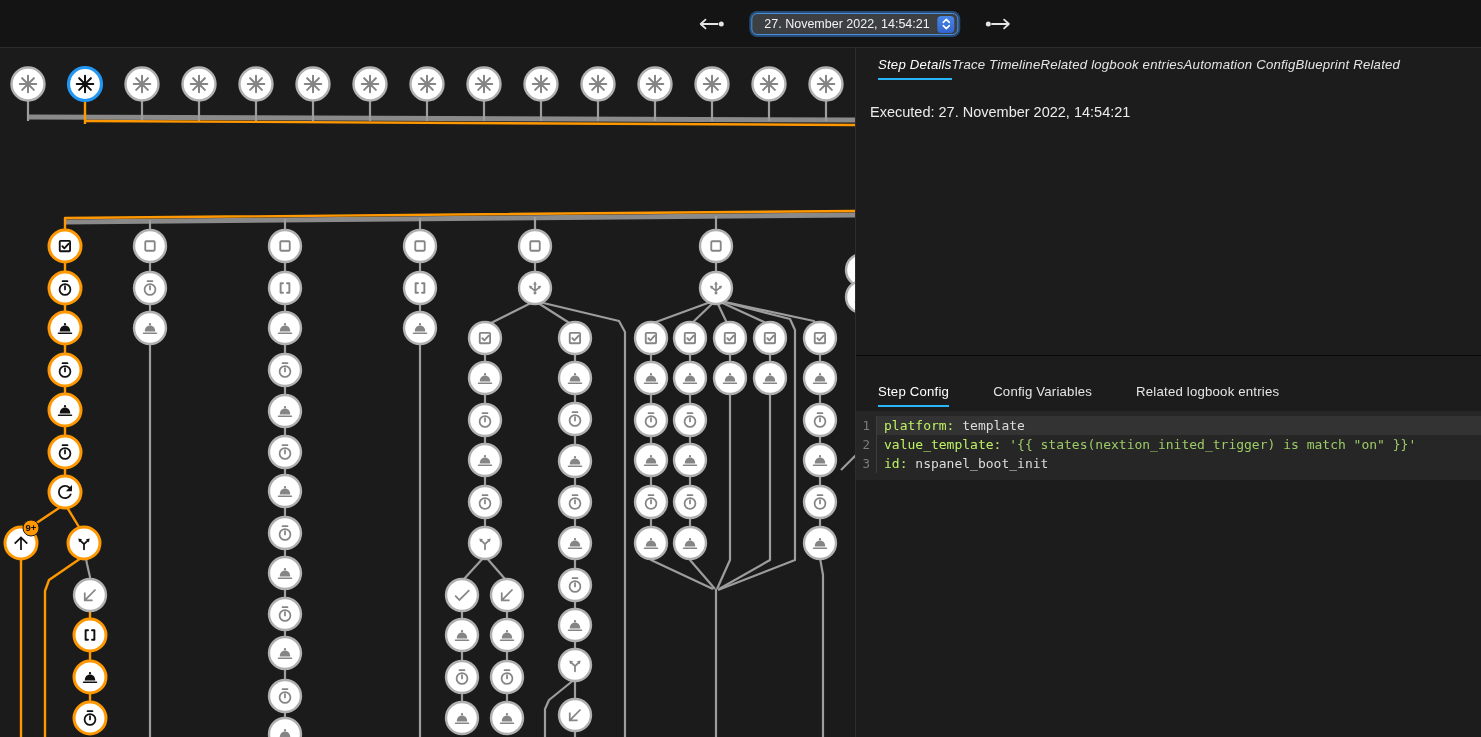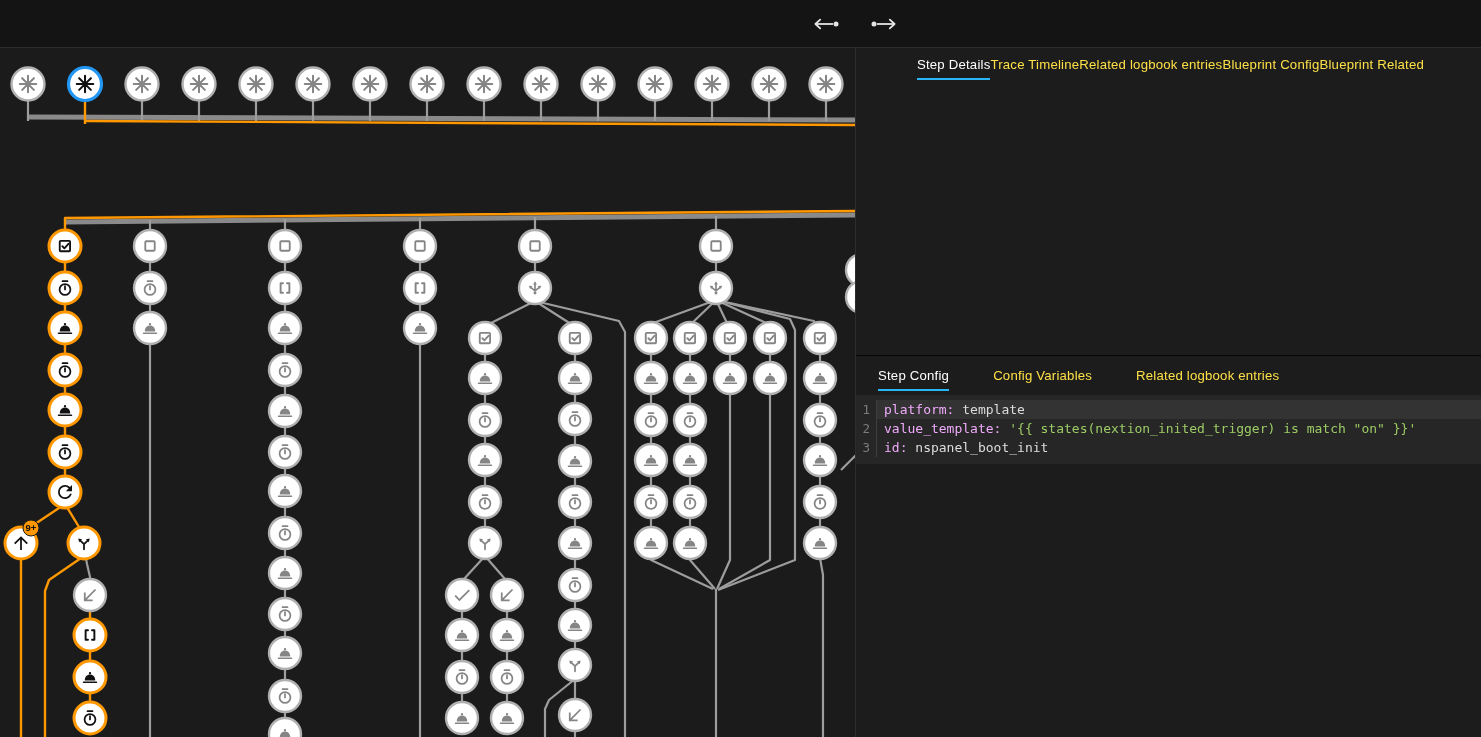--- a/index.html
+++ b/index.html
@@ -30,53 +30,62 @@
   .edge.o { stroke:#ff9800; stroke-width:2.4; }
   .nring { fill:#ffffff; }
   .nring.d { stroke:#b0b0b0; stroke-width:2.4; }
   .nring.a { stroke:#ff9800; stroke-width:3; }
   .nring.s { stroke:#2196f3; stroke-width:3.2; }
 
   
   #panel { position:absolute; left:855px; top:48px; width:626px; height:689px;
            background:#1c1c1c; border-left:1px solid #2d2d2d; }
   .tabrow { display:flex; align-items:stretch; height:32px; }
-  #top-tabs { justify-content:center; padding:0 18px 0 22px; }
+  #top-tabs { justify-content:flex-start; padding:0 18px 0 22px;font-style:italic; }
   #bottom-tabs { gap:44px; padding-left:22px; }
   .tab { position:relative; display:flex; align-items:center; font-size:13.2px;
-         color:#fde047; cursor:pointer; letter-spacing:.2px; }
+         color:#e5e5e5; cursor:pointer; letter-spacing:.2px; }
   .tab.active { color:#ffffff; }
   .tab.active::after { content:''; position:absolute; left:0; right:0; bottom:0;
                        height:2px; background:#29b6f6; }
   #executed { margin:24px 0 0 14px; font-size:14.5px; color:#ececec; }
   #bottom-pane { position:absolute; left:0; top:307px; right:0; bottom:0;
-                 border-top:1px solid #070707; background:#1c1c1c; padding-top:3px; }
+                 border-top:1px solid #070707; background:#1c1c1c; padding-top:19px; }
   #editor { margin-top:4px; background:#262626; padding:5px 0 7px;
             font-family:"DejaVu Sans Mono", monospace; font-size:13px; }
   .cmrow { display:flex; line-height:19px; }
   .gut { flex:none; width:21px; text-align:right; padding-right:6px; color:#7c7c7c;
          font-size:12.5px; border-right:1px solid #3e3e3e; }
   .codeline { flex:1; padding-left:7px; white-space:pre; color:#dcdcdc; }
   .cmrow.activeline .codeline { background:#333333; }
-  .tk-key { color:#f0abfc;margin-top:39px; }
+  .tk-key { color:#bef264;margin-top:39px; }
   .tk-str { color:#9ccc65;text-align:right; }
   .tk-pln { color:#dcdcdc;text-align:right; }
 </style>
 </head>
 <body>
 
 <div id="header">
   <div id="run-picker">
     <button class="navbtn">
       <svg width="28" height="12" viewBox="0 0 28 12">
         <path d="M3.5 6H21" stroke="#e4e4e4" stroke-width="1.8" fill="none"></path>
         <path d="M8.2 1.6 3.4 6l4.8 4.4" stroke="#e4e4e4" stroke-width="1.8" fill="none" stroke-linecap="round" stroke-linejoin="round"></path>
         <circle cx="24" cy="6" r="2.5" fill="#e4e4e4"></circle>
       </svg>
     </button>
+    <div class="dselect">
+      <span class="val">27. November 2022, 14:54:21</span>
+      <span class="stepper">
+        <svg width="10" height="12" viewBox="0 0 10 12">
+          <path d="M2 4.4 5 1.4l3 3" stroke="#fff" stroke-width="1.6" fill="none" stroke-linecap="round" stroke-linejoin="round"></path>
+          <path d="M2 7.6l3 3 3-3" stroke="#fff" stroke-width="1.6" fill="none" stroke-linecap="round" stroke-linejoin="round"></path>
+        </svg>
+      </span>
+    </div>
     <button class="navbtn">
       <svg width="28" height="12" viewBox="0 0 28 12">
         <path d="M7 6h17.5" stroke="#e4e4e4" stroke-width="1.8" fill="none"></path>
         <path d="M19.8 1.6 24.6 6l-4.8 4.4" stroke="#e4e4e4" stroke-width="1.8" fill="none" stroke-linecap="round" stroke-linejoin="round"></path>
         <circle cx="4" cy="6" r="2.5" fill="#e4e4e4"></circle>
       </svg>
     </button>
   </div>
 </div>
 
@@ -595,23 +604,24 @@
         <use href="#i-cloche" transform="translate(851.5,286.5) scale(0.875)" color="#858585"></use>
       </g>
     </g>
 </svg>
 
 <div id="panel">
   <div id="top-tabs" class="tabrow">
       <span class="tab active">Step Details</span>
       <span class="tab">Trace Timeline</span>
       <span class="tab">Related logbook entries</span>
-      <span class="tab">Blueprint Config</span>
+      <span class="tab">Automation Config</span>
       <span class="tab">Blueprint Related</span>
     </div>
+  <div id="executed">Executed: 27. November 2022, 14:54:21</div>
 
   <div id="bottom-pane">
     <div id="bottom-tabs" class="tabrow">
         <span class="tab active">Step Config</span>
         <span class="tab">Config Variables</span>
         <span class="tab">Related logbook entries</span>
       </div>
     <div id="editor">
         <div class="cmrow activeline">
           <span class="gut">1</span>

